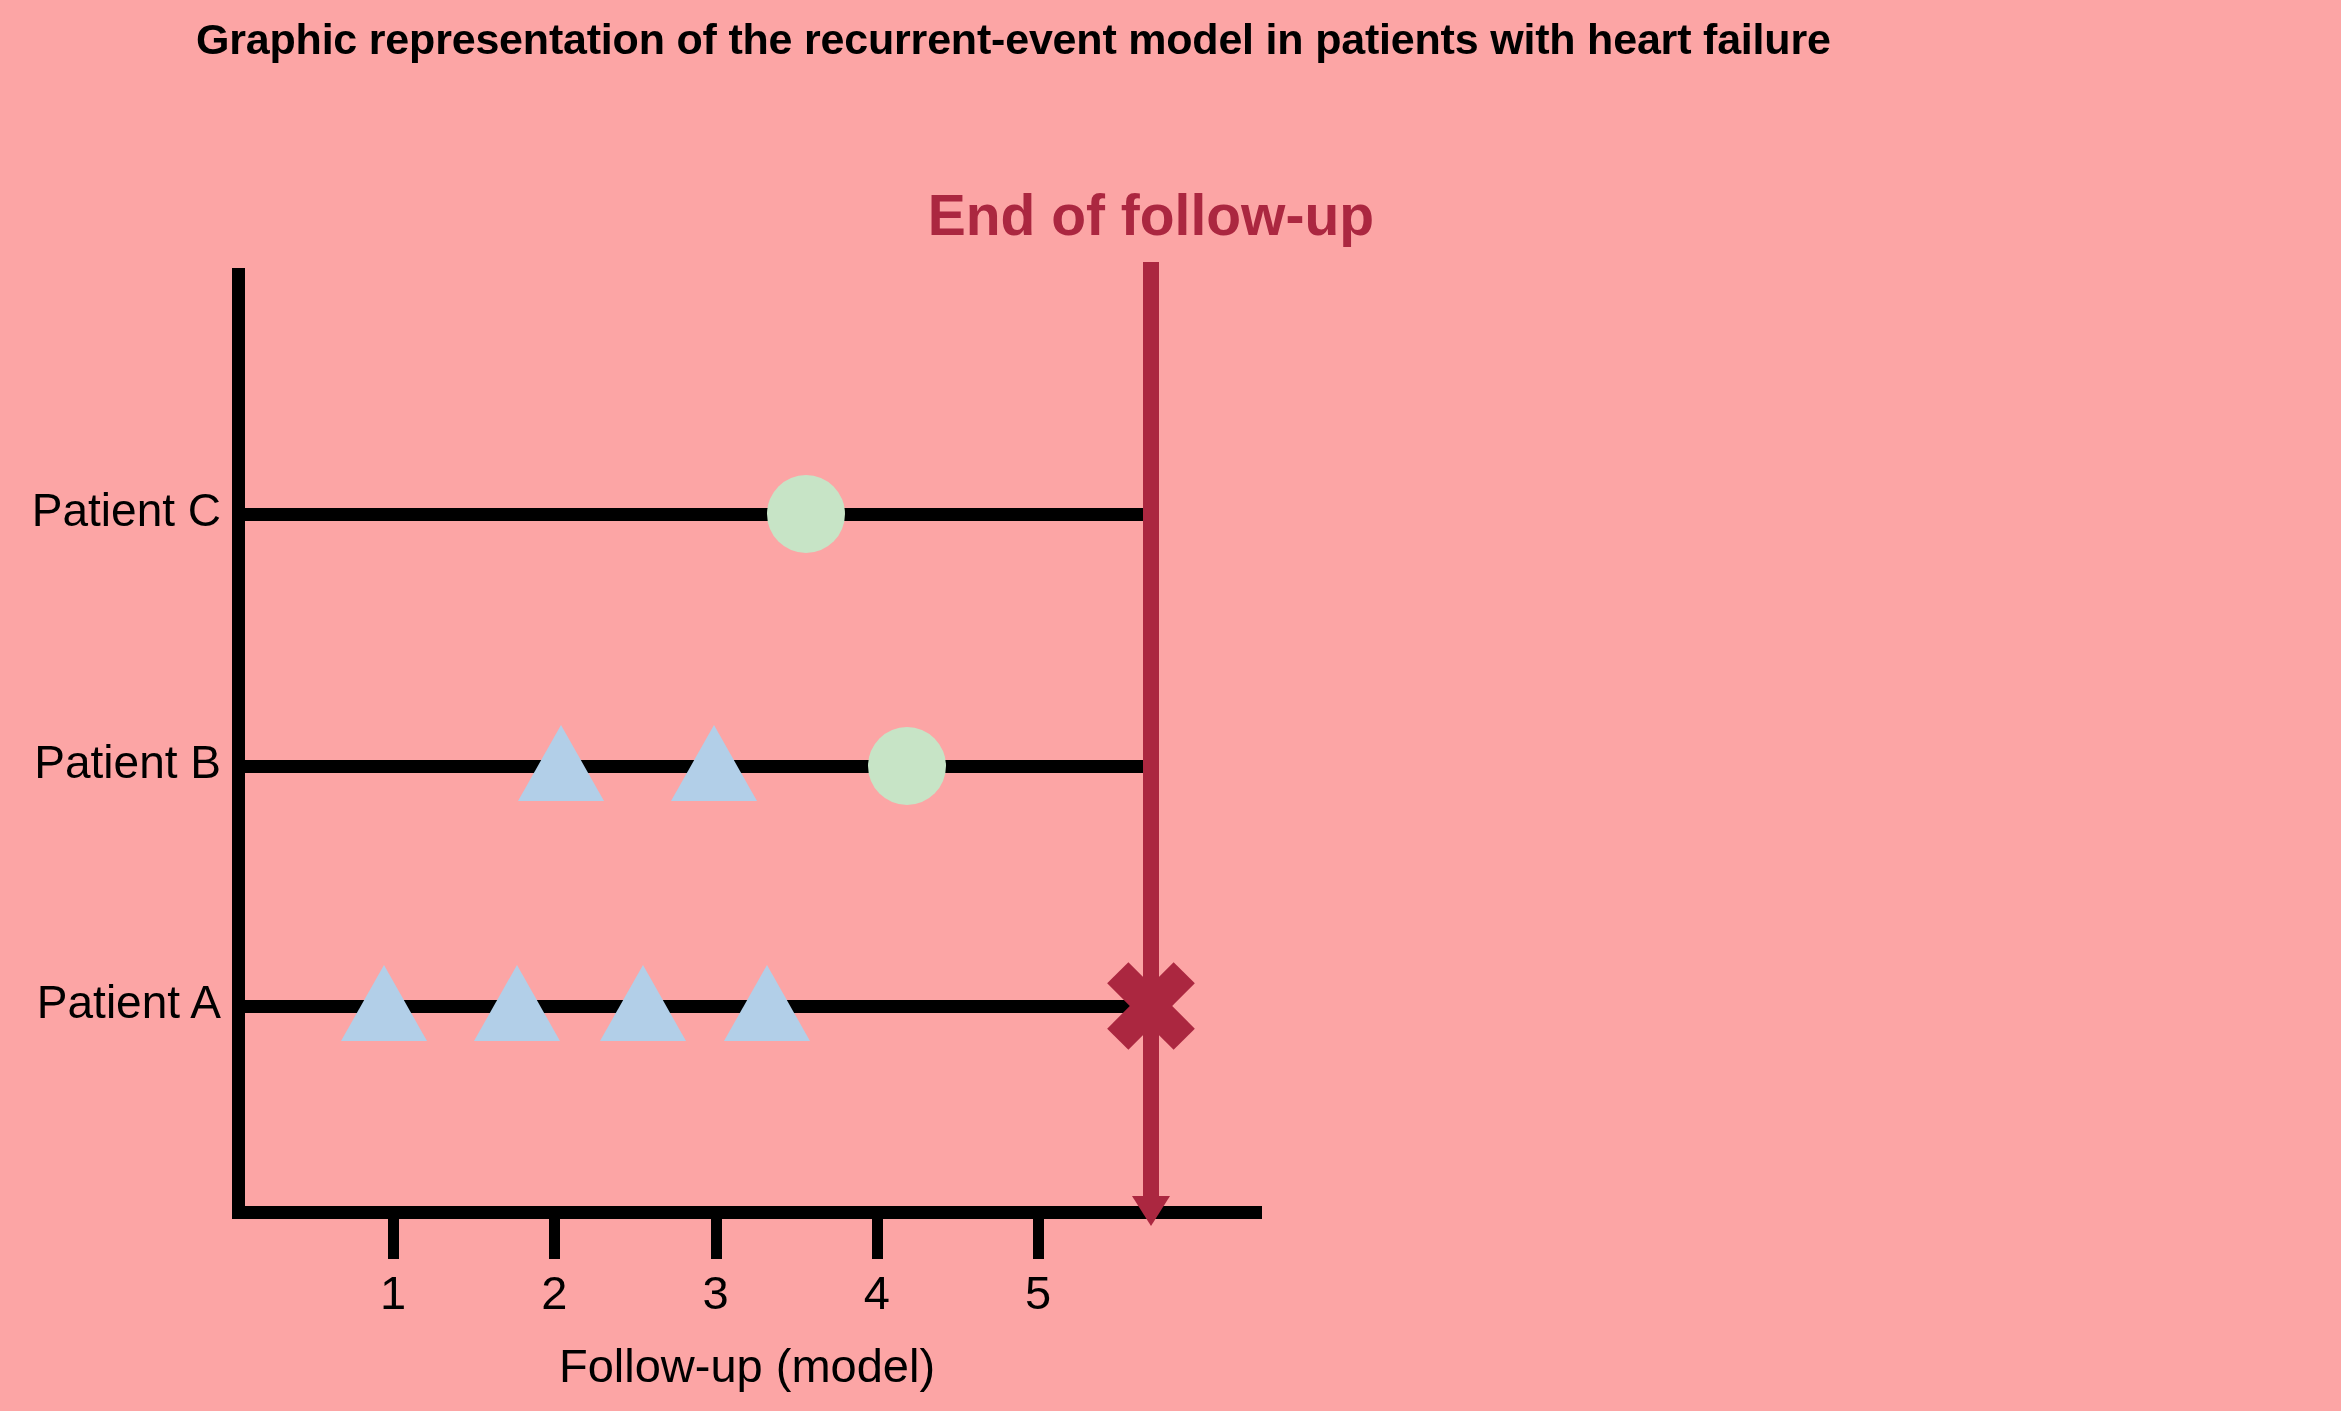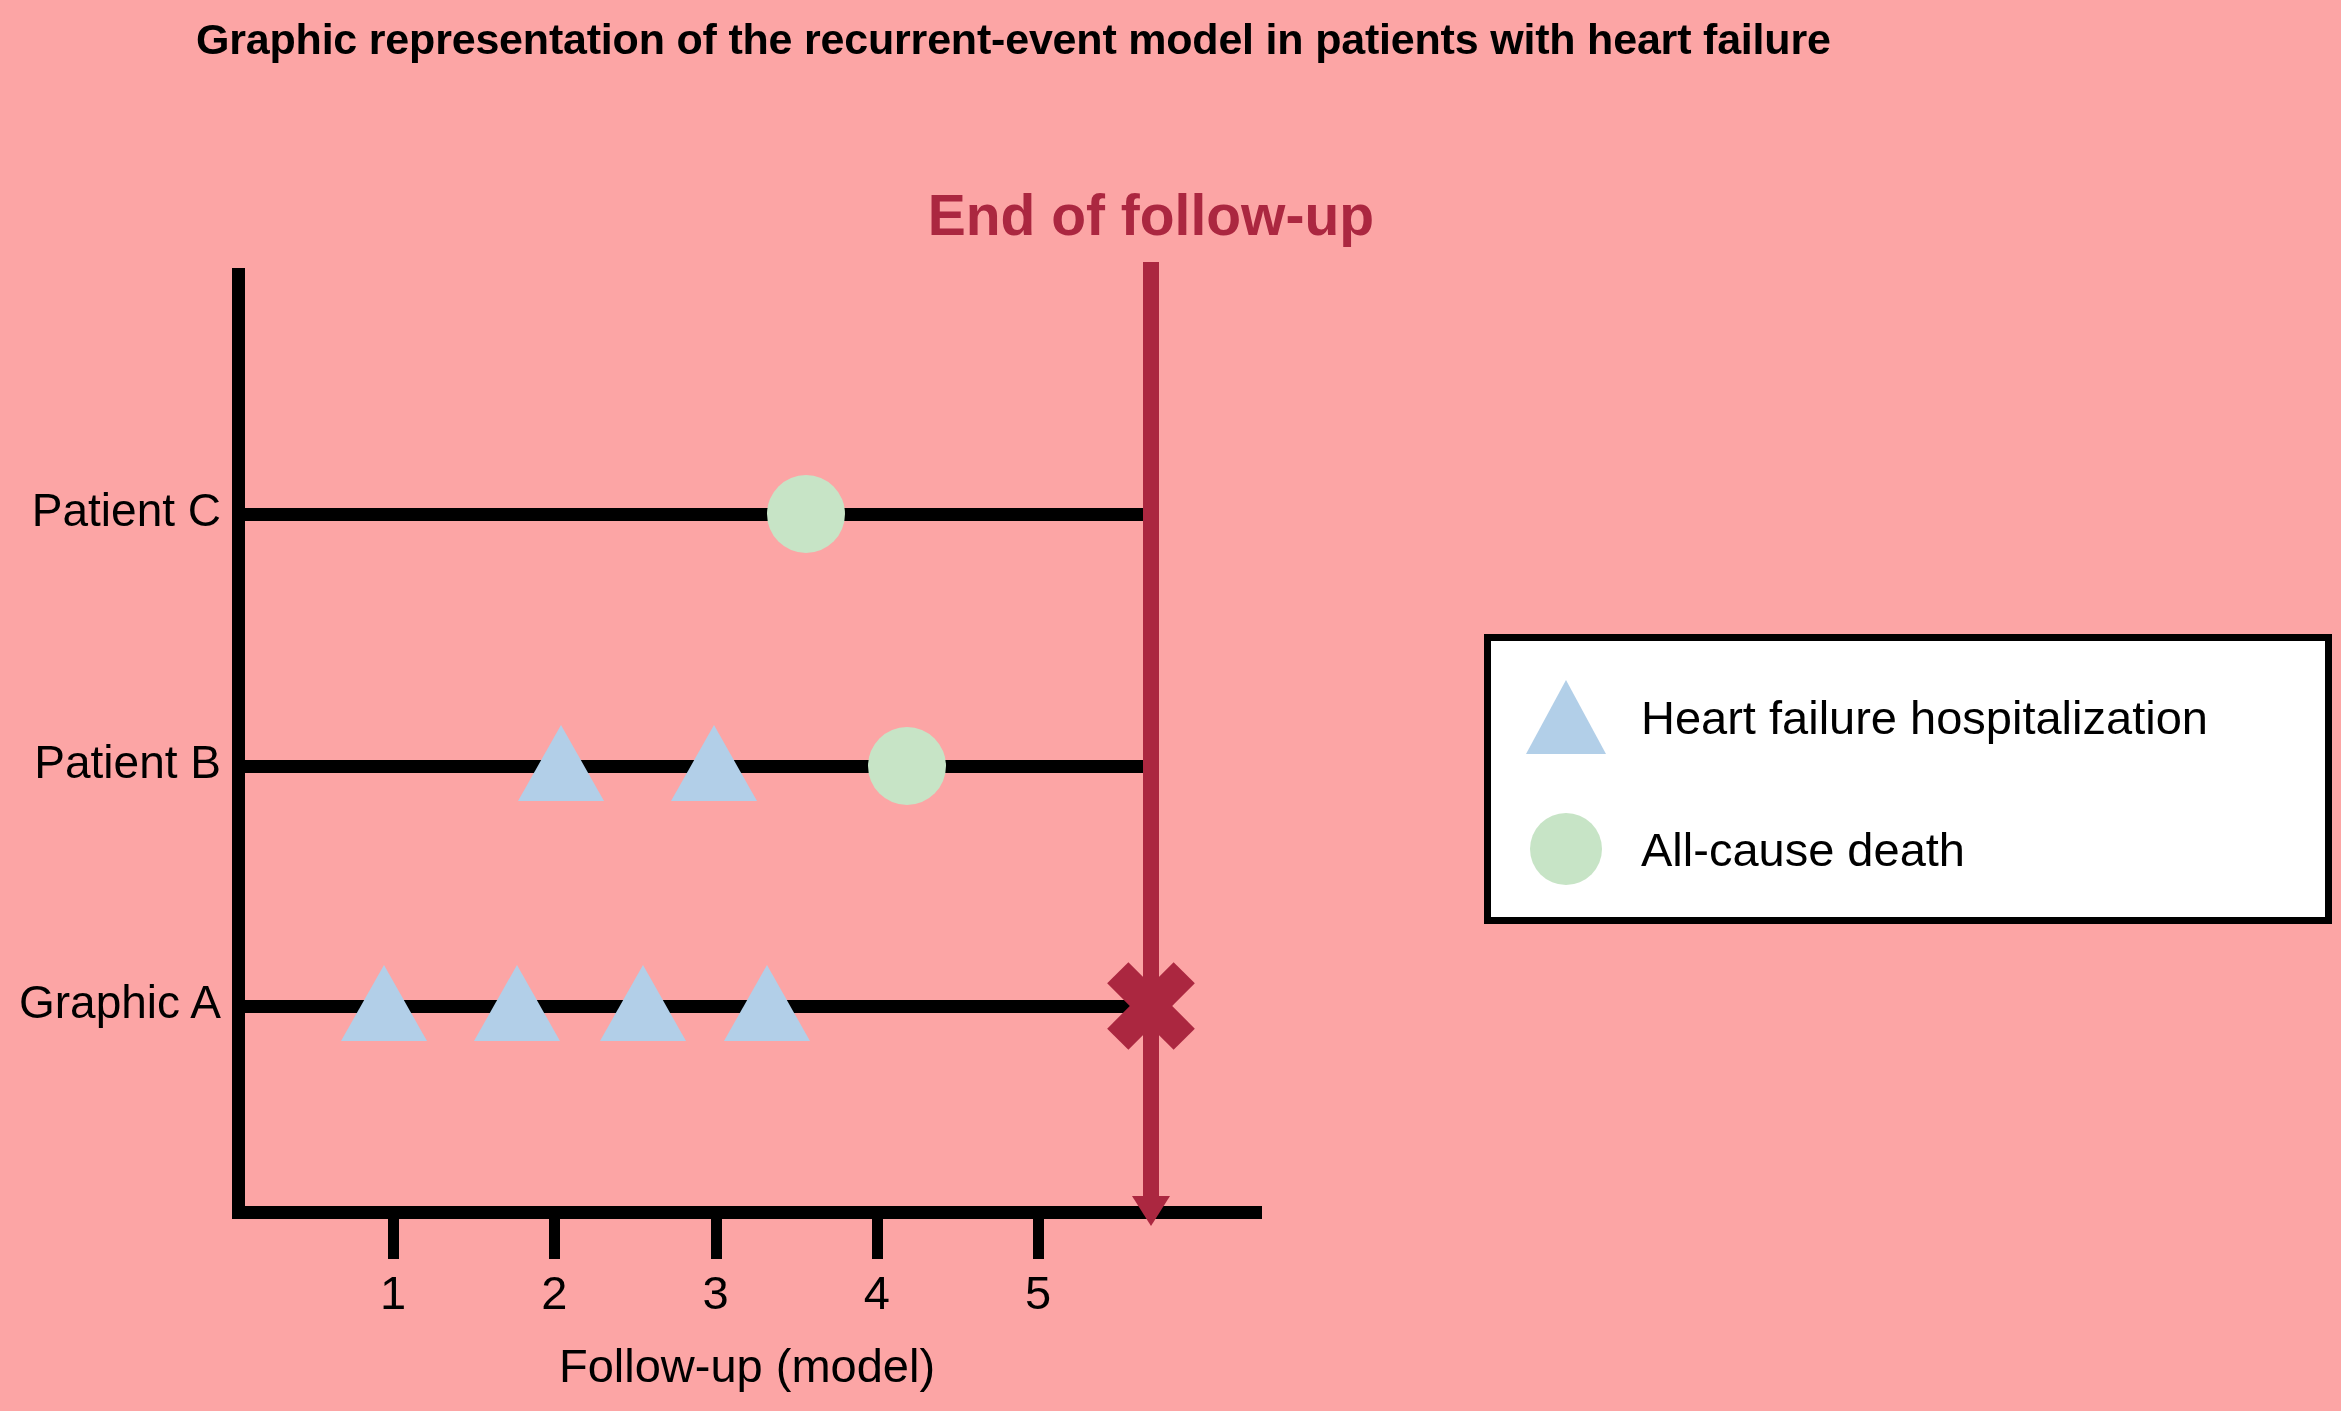--- a/index.html
+++ b/index.html
@@ -258,47 +258,33 @@
         <div class="patient-line" style="top: 508px; width: 912.84px;"></div>
         <div class="marker marker-circle" style="left: 766.872px; top: 475px;"></div>
         <div class="patient-label-wrap" style="top: 735px;">
           <div class="patient-label">Patient B</div>
         </div>
         <div class="patient-line" style="top: 760px; width: 912.84px;"></div>
         <div class="marker marker-triangle" style="left: 517.848px; top: 725px;"></div>
         <div class="marker marker-triangle" style="left: 670.988px; top: 725px;"></div>
         <div class="marker marker-circle" style="left: 868.428px; top: 727px;"></div>
         <div class="patient-label-wrap" style="top: 975px;">
-          <div class="patient-label">Graphic A</div>
+          <div class="patient-label">Patient A</div>
         </div>
         <div class="patient-line" style="top: 1000px; width: 912.84px;"></div>
         <div class="marker marker-triangle" style="left: 340.528px; top: 965px;"></div>
         <div class="marker marker-triangle" style="left: 474.324px; top: 965px;"></div>
         <div class="marker marker-triangle" style="left: 600.06px; top: 965px;"></div>
         <div class="marker marker-triangle" style="left: 724.184px; top: 965px;"></div>
         <div class="marker-cross" style="left: 1108.84px; top: 964px;">
           <span></span>
           <span></span>
         </div>
       </div>
 
     <div id="eof-label" style="left: 1150.84px;">End of follow-up</div>
     <div id="eof-line" style="left: 1150.84px;"></div>
     <div id="eof-arrow" style="left: 1150.84px;"></div>
 
   </div>
 
-  <div id="legend-box">
-    <div class="legend-row" id="legend-row-0">
-      <div class="legend-swatch">
-        <div class="marker-triangle"></div>
-      </div>
-      <div class="legend-text">Heart failure hospitalization</div>
-    </div>
-    <div class="legend-row" id="legend-row-1">
-      <div class="legend-swatch">
-        <div class="marker-circle"></div>
-      </div>
-      <div class="legend-text">All-cause death</div>
-    </div>
-  </div>
 
 </div>
 
 </body></html>

